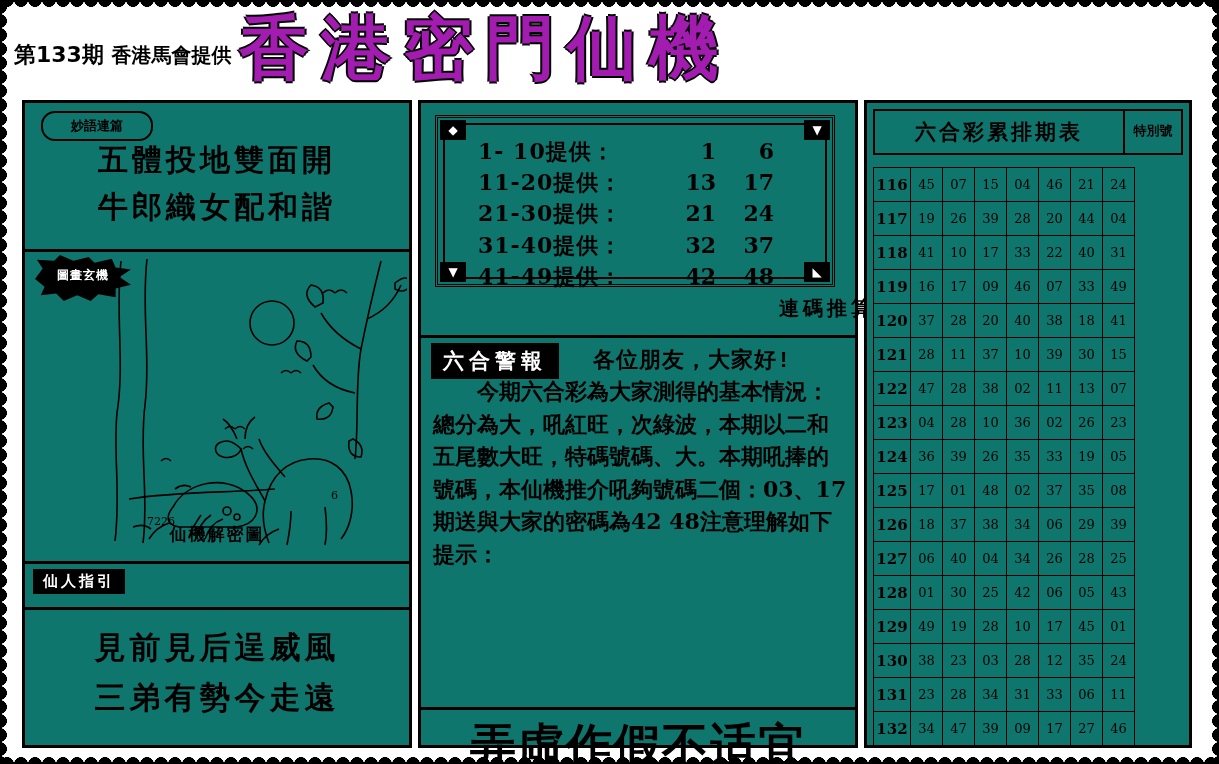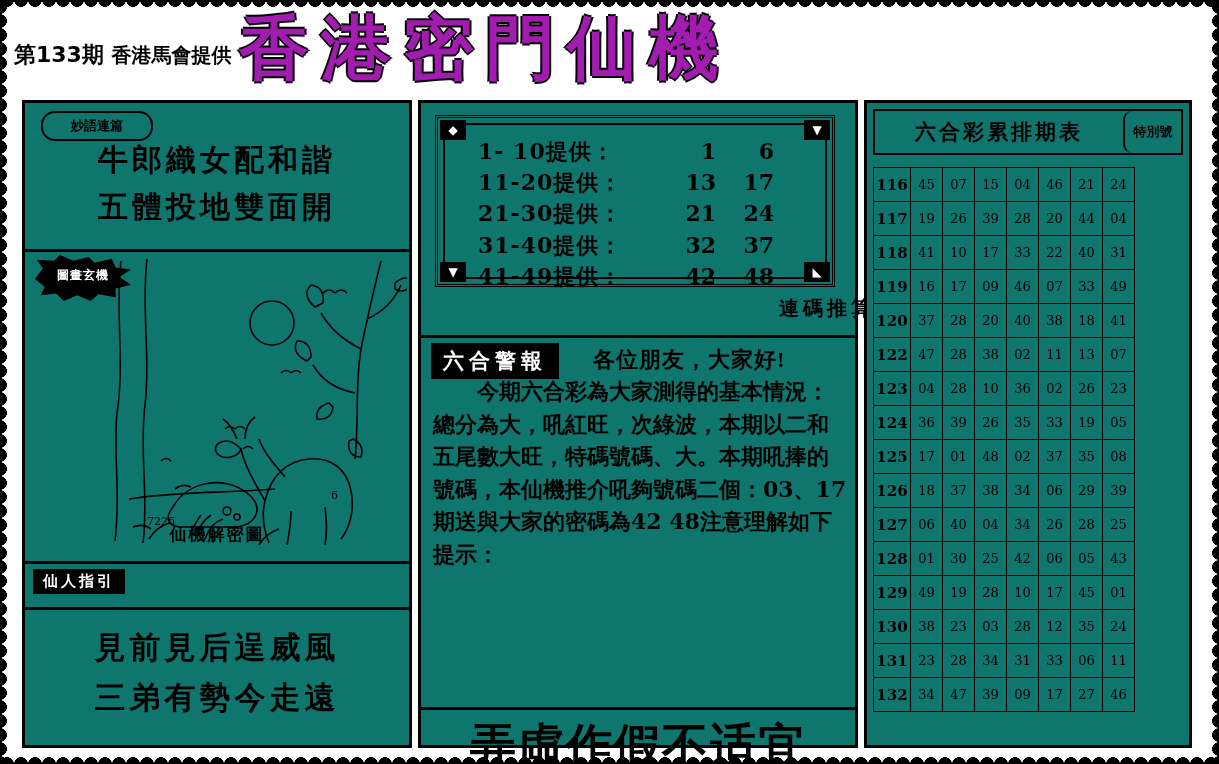--- a/index.html
+++ b/index.html
@@ -75,32 +75,32 @@
   .subcap{position:absolute;left:0;top:192px;width:100%;text-align:right;font-size:20px;
      font-family:"DejaVu Serif","Liberation Serif",serif;font-weight:bold;letter-spacing:4px;padding-left:20px;}
 
   .mrule{position:absolute;left:0;width:100%;height:3px;background:#000;}
   .mrule1{top:232px;}
   .mrule2{top:604px;}
 
   .alarm{position:absolute;left:10px;top:240px;background:#000;color:#fff;padding:4px 12px;font-size:21px;
      font-family:"DejaVu Serif","Liberation Serif",serif;font-weight:bold;letter-spacing:5px;}
   .greet{position:absolute;left:172px;top:242px;font-size:22px;
-     font-family:Liberation Serif, serif;font-weight:bold;letter-spacing:1px;}
+     font-family:Liberation Mono, monospace;font-weight:bold;letter-spacing:1px;}
   .body-text{position:absolute;left:12px;top:272px;width:414px;font-size:22px;line-height:1.48;
      font-family:"DejaVu Serif","Liberation Serif",serif;font-weight:bold;text-indent:44px;letter-spacing:0px;}
   .bigphrase{position:absolute;left:0;top:612px;width:100%;text-align:center;font-size:46px;
      font-family:"DejaVu Sans","Liberation Sans",sans-serif;font-weight:bold;letter-spacing:2px;}
 
   
   .tbl-title-wrap{position:absolute;left:6px;top:6px;right:6px;height:46px;border:2px solid #000;box-sizing:border-box;display:flex;}
   .tbl-title{flex:1;display:flex;align-items:center;justify-content:center;font-size:21px;
      font-family:"DejaVu Serif","Liberation Serif",serif;font-weight:bold;letter-spacing:3px;}
   .tbl-title-sp{width:56px;border-left:2px solid #000;display:flex;align-items:center;justify-content:center;
-     font-size:13px;font-family:Liberation Serif, serif;font-weight:bold;text-align:center;line-height:1.1;border-radius:9px;}
+     font-size:13px;font-family:Liberation Mono, monospace;font-weight:bold;text-align:center;line-height:1.1;}
   table.lot{position:absolute;left:6px;top:64px;right:6px;border-collapse:collapse;width:262px;}
   table.lot td{border:1px solid #000;text-align:center;font-size:13px;height:31px;
      font-family:"DejaVu Serif","Liberation Serif",serif;}
   table.lot td.issue-cell{font-weight:bold;font-size:15px;width:34px;}
   table.lot td.special{font-weight:normal;}
 </style>
 </head>
 <body>
 
 <div class="page">
@@ -114,22 +114,22 @@
     <div class="issue">
       <span>第133期</span>
       <span class="small">香港馬會提供</span>
     </div>
     <div class="bigtitle">香港密門仙機</div>
   </div>
 
   <div class="col colL">
     <div class="hdr-badge">妙語連篇</div>
     <div class="poem1">
+      <div>五體投地雙面開</div>
       <div>牛郎織女配和諧</div>
-      <div>五體投地雙面開</div>
     </div>
     <div class="rule rule1"></div>
 
     <div class="picture">
       <svg width="378" height="300" viewBox="0 0 378 300" xmlns="http://www.w3.org/2000/svg">
         <g fill="none" stroke="#000" stroke-width="1.6">
 
           <path d="M92 8 C86 60 96 110 88 160 C84 200 92 240 86 288"></path>
           <path d="M118 6 C112 58 122 104 116 152 C110 198 120 244 114 290"></path>
 
@@ -303,20 +303,30 @@
             <td class="issue-cell">120</td>
             <td>37</td>
             <td>28</td>
             <td>20</td>
             <td>40</td>
             <td>38</td>
             <td>18</td>
             <td class="special">41</td>
           </tr>
           <tr>
+            <td class="issue-cell">121</td>
+            <td>28</td>
+            <td>11</td>
+            <td>37</td>
+            <td>10</td>
+            <td>39</td>
+            <td>30</td>
+            <td class="special">15</td>
+          </tr>
+          <tr>
             <td class="issue-cell">122</td>
             <td>47</td>
             <td>28</td>
             <td>38</td>
             <td>02</td>
             <td>11</td>
             <td>13</td>
             <td class="special">07</td>
           </tr>
           <tr>

